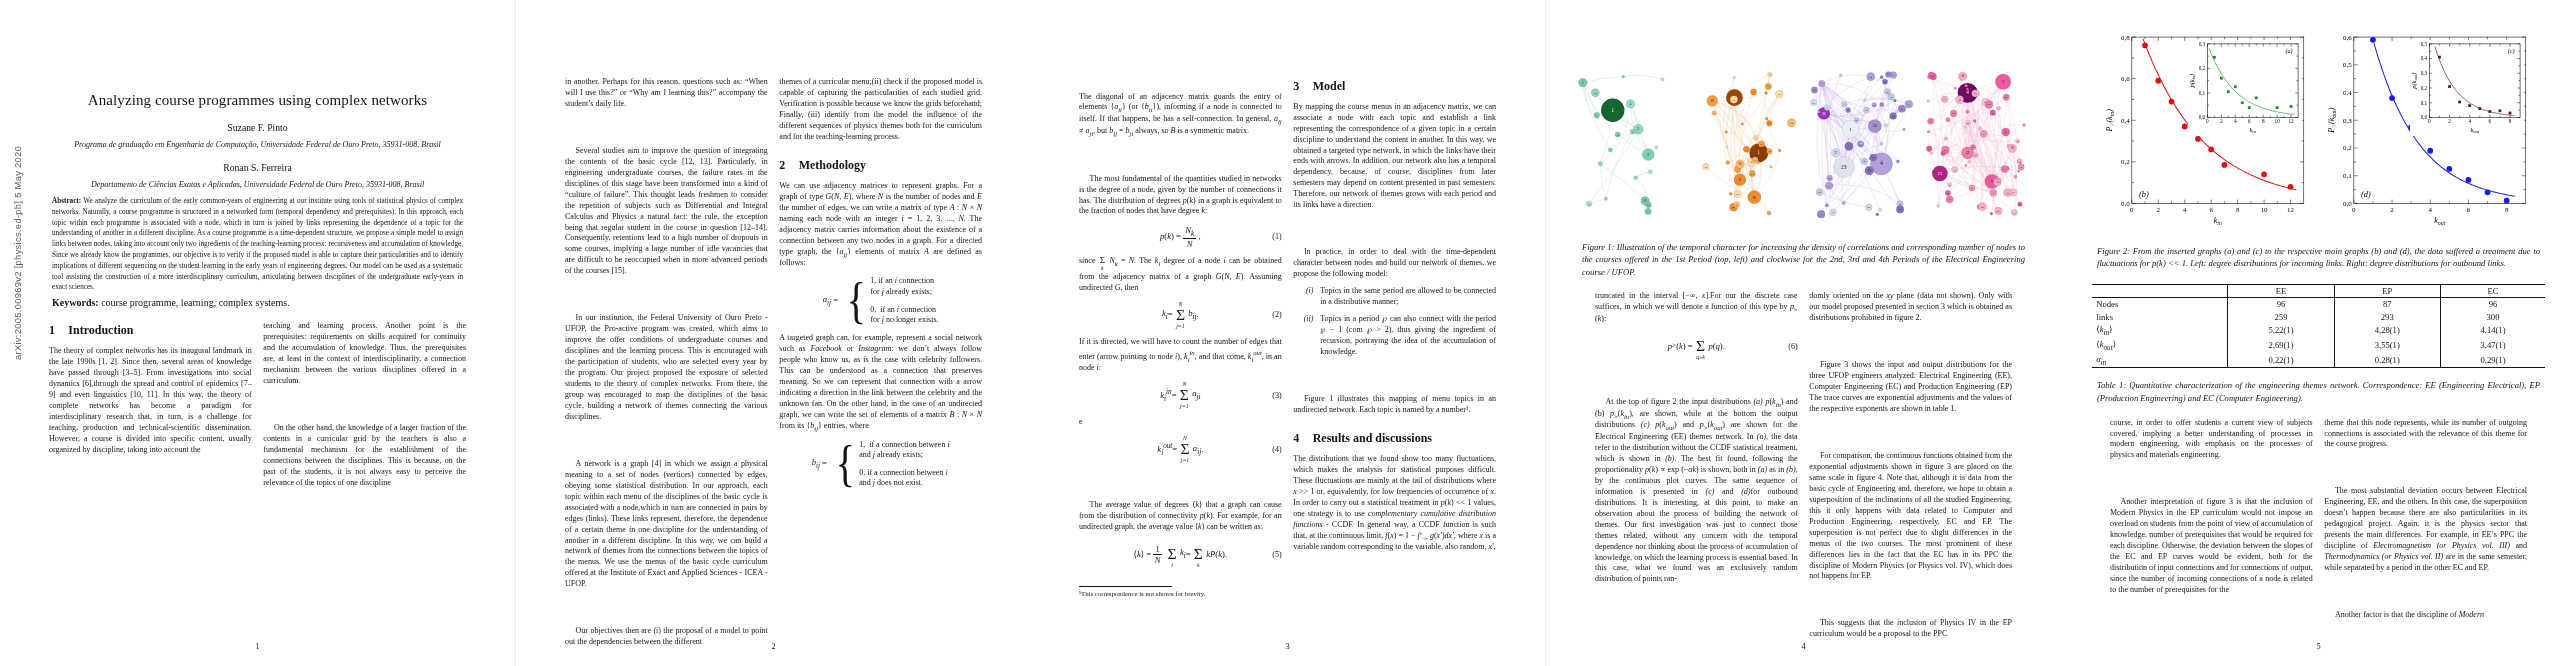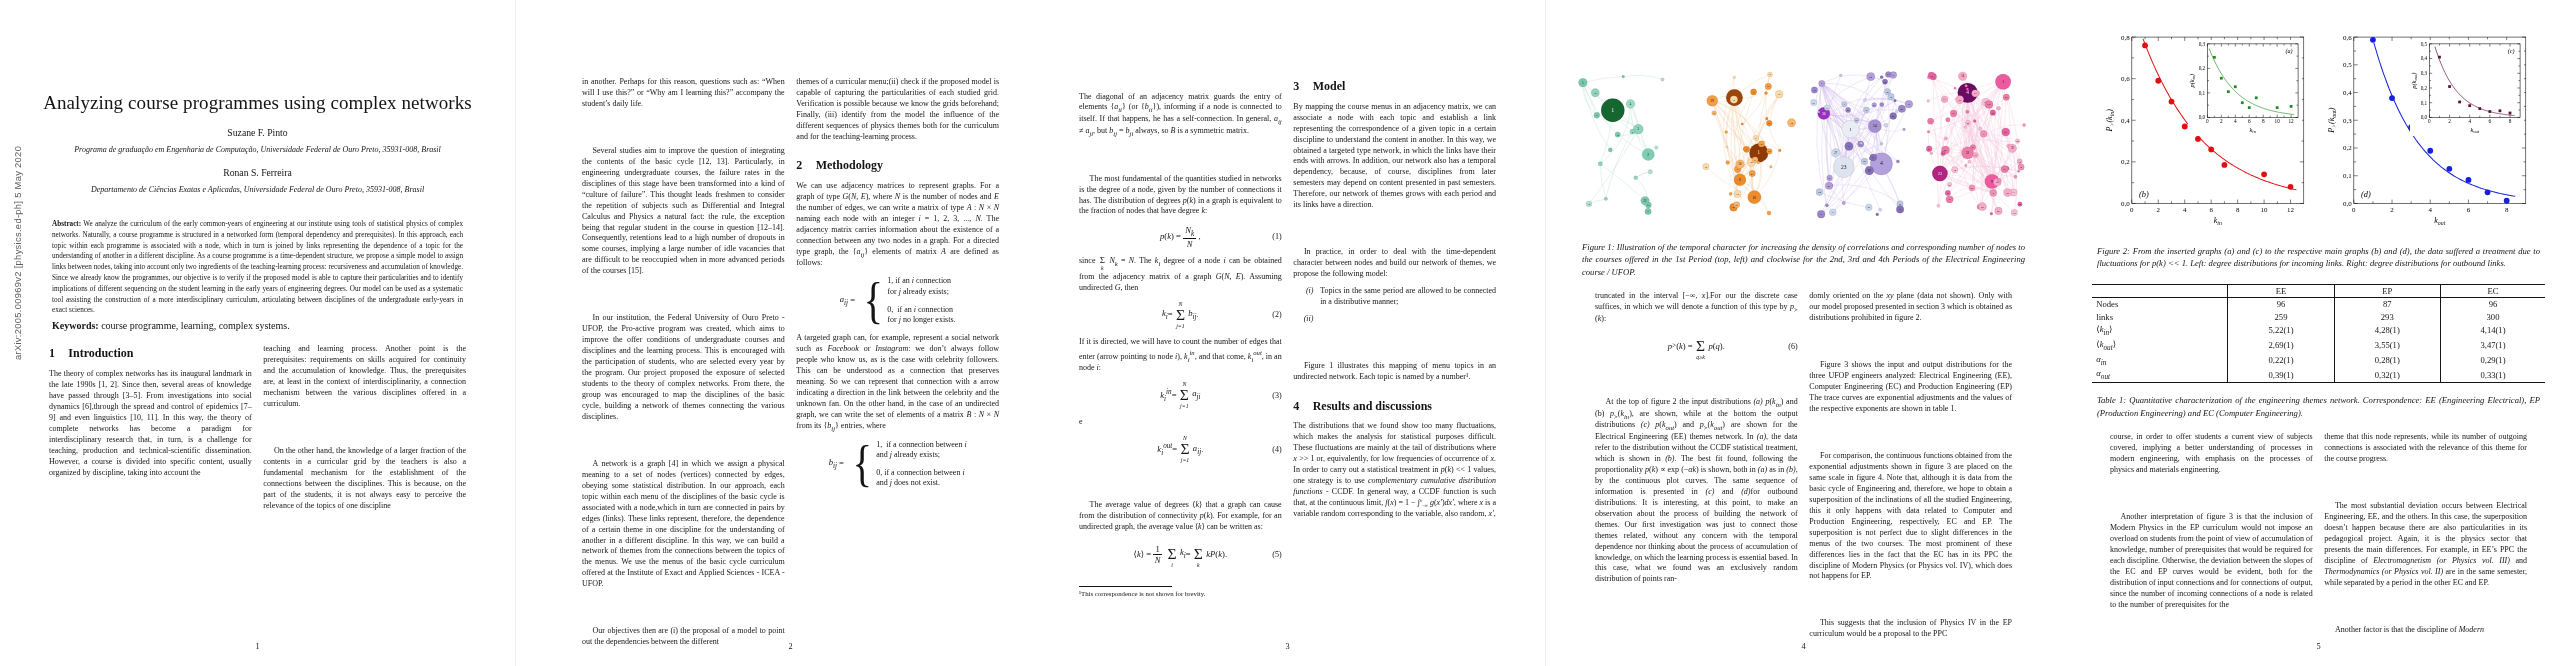--- a/index.html
+++ b/index.html
@@ -2,24 +2,24 @@
 <html style="font-size:9px"><head>
 <meta charset="utf-8">
 <style>
   html,body{margin:0;padding:0;background:#ffffff;}
   body{width:2576px;height:667px;position:relative;font-family:"Liberation Serif","DejaVu Serif","DejaVu Sans",serif;color:#141414;}
   .canvas{position:absolute;inset:0;background:#fff;}
   .sheet{position:absolute;top:0;width:515px;height:667px;background:#fff;border-right:0.6px solid #ededed;overflow:hidden;}
   .sheet.last{border-right:none;}
   
   .arxiv{position:absolute;left:12.2px;top:360px;transform:rotate(-90deg);transform-origin:left top;font-family:"Liberation Sans","DejaVu Sans",sans-serif;font-size:9.4px;letter-spacing:0.3px;color:#5a5a5a;white-space:nowrap;}
-  h1.ptitle{margin:92px 22px 0;text-align:center;font-size:19px;font-weight:normal;letter-spacing:0.1px;}
+  h1.ptitle{margin:92px 22px 0;text-align:center;font-size:15px;font-weight:normal;letter-spacing:0.1px;}
   .author{margin-top:12.8px;text-align:center;font-size:9.7px;}
   .affil{margin:7.2px 33px 0;text-align:center;font-size:8px;font-style:italic;font-family:Liberation Serif, serif;}
-  .abstract{margin:25px 52px 0;text-align:justify;font-size:7.2px;line-height:1.5;}
+  .abstract{margin:7px 52px 0;text-align:justify;font-size:7.2px;line-height:1.5;}
   .keywords{margin:3.9px 52px 0;text-align:justify;font-size:10px;}
   .ablabel{font-weight:bold;}
   
   .cols{display:flex;gap:11.7px;margin:13.3px 49px 0;}
   .cols.p2345{margin-top:77px;}
   .cols.afterfig{margin-top:13.3px;}
   .col{width:50%;font-size:8px;line-height:1.37;text-align:justify;}
   .col.dropL{padding-top:14.5px;}
   .para{margin:0 0 1.1px;}
   .para.ind{text-indent:10.6px;margin-top:36px;}
@@ -86,21 +86,21 @@
           <div class="para">The theory of complex networks has its inaugural landmark in the late 1990s [1, 2]. Since then, several areas of knowledge have passed through [3–5]. From investigations into social dynamics [6],through the spread and control of epidemics [7–9] and even linguistics [10, 11]. In this way, the theory of complete networks has become a paradigm for interdisciplinary research that, in turn, is a challenge for teaching, production and technical-scientific dissemination. However, a course is divided into specific content, usually organized by discipline, taking into account the</div>
         </div>
       <div class="col">
           <div class="para">teaching and learning process. Another point is the prerequisites: requirements on skills acquired for continuity and the accumulation of knowledge. Thus, the prerequisites are, at least in the context of interdisciplinarity, a connection mechanism between the various disciplines offered in a curriculum.</div>
           <div class="para ind">On the other hand, the knowledge of a larger fraction of the contents in a curricular grid by the teachers is also a fundamental mechanism for the establishment of the connections between the disciplines. This is because, on the part of the students, it is not always easy to perceive the relevance of the topics of one discipline</div>
         </div>
     </div>
     <div class="pageno">1</div>
   </div>
 
-  <div class="sheet" style="left:533px">
+  <div class="sheet" style="left:516px">
     <div class="cols p2345">
       <div class="col">
           <div class="para">in another. Perhaps for this reason, questions such as: “When will I use this?” or “Why am I learning this?” accompany the student’s daily life.</div>
           <div class="para ind">Several studies aim to improve the question of integrating the contents of the basic cycle [12, 13]. Particularly, in engineering undergraduate courses, the failure rates in the disciplines of this stage have been transformed into a kind of “culture of failure”. This thought leads freshmen to consider the repetition of subjects such as Differential and Integral Calculus and Physics a natural fact: the rule, the exception being that regular student in the course in question [12–14]. Consequently, retentions lead to a high number of dropouts in some courses, implying a large number of idle vacancies that are difficult to be reoccupied when in more advanced periods of the courses [15].</div>
           <div class="para ind">In our institution, the Federal University of Ouro Preto - UFOP, the Pro-active program was created, which aims to improve the offer conditions of undergraduate courses and disciplines and the learning process. This is encouraged with the participation of students, who are selected every year by the program. Our project proposed the exposure of selected students to the theory of complex networks. From there, the group was encouraged to map the disciplines of the basic cycle, building a network of themes connecting the various disciplines.</div>
           <div class="para ind">A network is a graph [4] in which we assign a physical meaning to a set of nodes (vertices) connected by edges, obeying some statistical distribution. In our approach, each topic within each menu of the disciplines of the basic cycle is associated with a node,which in turn are connected in pairs by edges (links). These links represent, therefore, the dependence of a certain theme in one discipline for the understanding of another in a different discipline. In this way, we can build a network of themes from the connections between the topics of the menus. We use the menus of the basic cycle curriculum offered at the Institute of Exact and Applied Sciences - ICEA - UFOP.</div>
           <div class="para ind">Our objectives then are (i) the proposal of a model to point out the dependencies between the different</div>
         </div>
       <div class="col">
           <div class="para">themes of a curricular menu;(ii) check if the proposed model is capable of capturing the particularities of each studied grid. Verification is possible because we know the grids beforehand; Finally, (iii) identify from the model the influence of the different sequences of physics themes both for the curriculum and for the teaching-learning process.</div>
@@ -194,20 +194,21 @@
             <div class="">Model</div>
           </div>
           <div class="para">By mapping the course menus in an adjacency matrix, we can associate a node with each topic and establish a link representing the correspondence of a given topic in a certain discipline to understand the content in another. In this way, we obtained a targeted type network, in which the links have their ends with arrows. In addition, our network also has a temporal dependency, because, of course, disciplines from later semesters may depend on content presented in past semesters. Therefore, our network of themes grows with each period and its links have a direction.</div>
           <div class="para ind">In practice, in order to deal with the time-dependent character between nodes and build our network of themes, we propose the following model:</div>
           <div class="li">
             <div class="limark">(i)</div>
             <div class="libody">Topics in the same period are allowed to be connected in a distributive manner;</div>
           </div>
           <div class="li">
             <div class="limark">(ii)</div>
+            <div class="libody">Topics in a period ℘ can also connect with the period ℘ − 1 (com ℘ &gt; 2), thus giving the ingredient of recursion, portraying the idea of the accumulation of knowledge.</div>
           </div>
           <div class="para ind">Figure 1 illustrates this mapping of menu topics in an undirected network. Each topic is named by a number¹.</div>
           <div class="sec">
             <div class="">4</div>
             <div class="">Results and discussions</div>
           </div>
           <div class="para">The distributions that we found show too many fluctuations, which makes the analysis for statistical purposes difficult. These fluctuations are mainly at the tail of distributions where <i>x</i> &gt;&gt; 1 or, equivalently, for low frequencies of occurrence of <i>x</i>. In order to carry out a statistical treatment in <i>p</i>(<i>k</i>) &lt;&lt; 1 values, one strategy is to use <i>complementary cumulative distribution functions</i> - CCDF. In general way, a CCDF function is such that, at the continuous limit, <i>f</i>(<i>x</i>) = 1 − ∫<span style="font-size:5.6px"><sup><i>x</i></sup><sub>−∞</sub></span> <i>g</i>(<i>x′</i>)<i>dx′</i>, where <i>x</i> is a variable random corresponding to the variable, also random, <i>x′</i>,</div>
         </div>
     </div>
     <div class="pageno">3</div>
@@ -1242,26 +1243,20 @@
               <td>2,69(1)</td>
               <td>3,55(1)</td>
               <td>3,47(1)</td>
             </tr>
             <tr>
               <td class="lab"><i>α<sub>in</sub></i></td>
               <td>0,22(1)</td>
               <td>0,28(1)</td>
               <td>0,29(1)</td>
             </tr>
-            <tr>
-              <td class="lab"><i>α<sub>out</sub></i></td>
-              <td>0,39(1)</td>
-              <td>0,32(1)</td>
-              <td>0,33(1)</td>
-            </tr>
           </tbody>
         </table>
     </div>
     <div class="tabcap">Table 1: Quantitative characterization of the engineering themes network. Correspondence: EE (Engineering Electrical), EP (Production Engineering) and EC (Computer Engineering).</div>
     <div class="cols afterfig">
       <div class="col">
           <div class="para">course, in order to offer students a current view of subjects covered, implying a better understanding of processes in modern engineering, with emphasis on the processes of physics and materials engineering.</div>
           <div class="para ind">Another interpretation of figure 3 is that the inclusion of Modern Physics in the EP curriculum would not impose an overload on students from the point of view of accumulation of knowledge, number of prerequisites that would be required for each discipline. Otherwise, the deviation between the slopes of the EC and EP curves would be evident, both for the distribution of input connections and for connections of output, since the number of incoming connections of a node is related to the number of prerequisites for the</div>
         </div>
       <div class="col">

